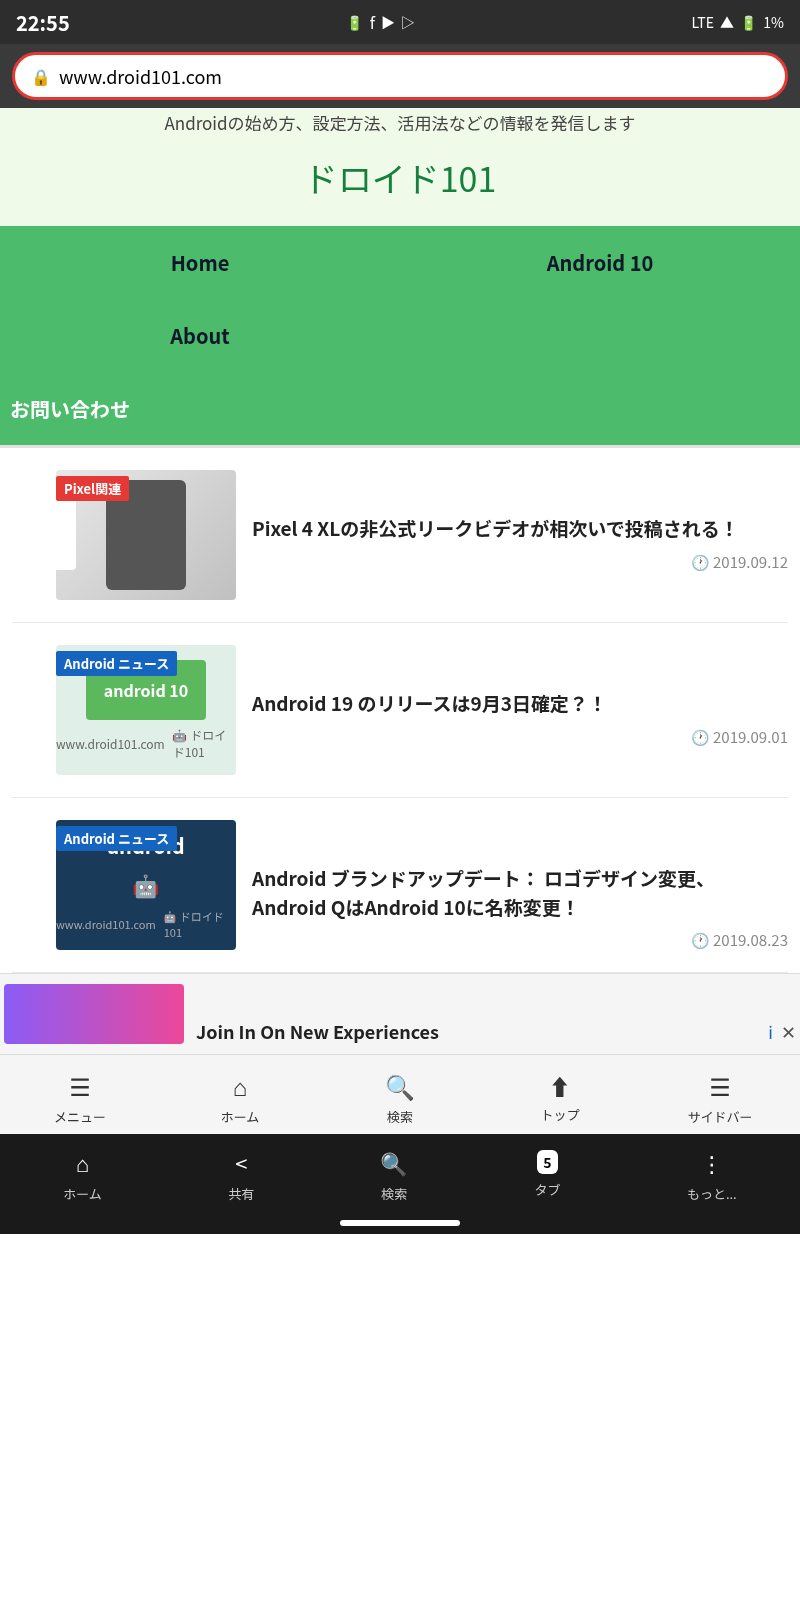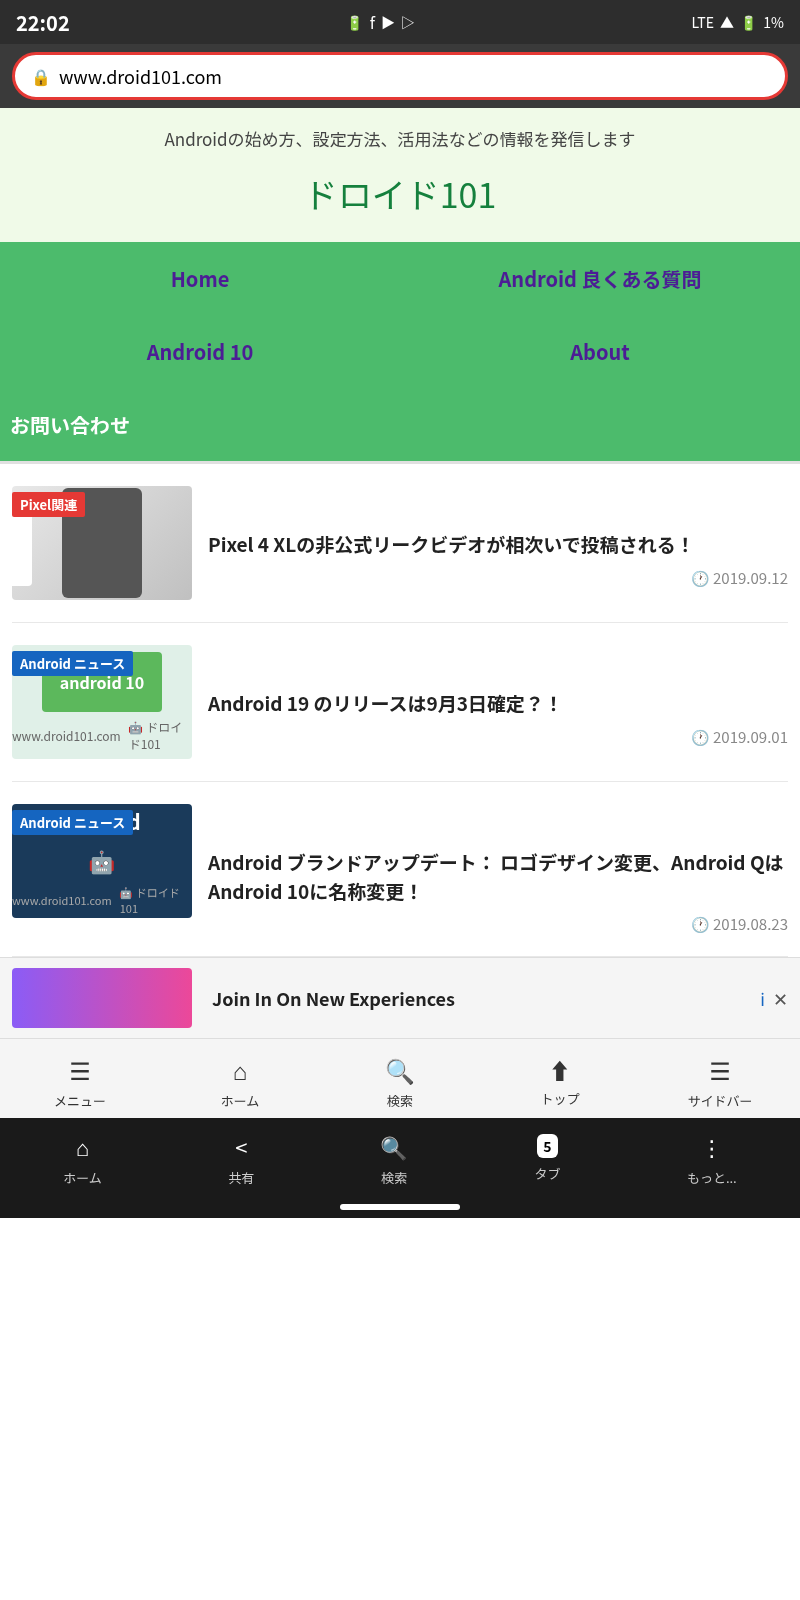--- a/index.html
+++ b/index.html
@@ -62,21 +62,21 @@
       font-size: 16px;
     }
     .url-text {
       font-size: 18px;
       color: #000;
     }
 
     
     .site-header {
       background: #f0fae8;
-      padding: 18px 24px 24px;
+      padding: 2px 24px 24px;
       text-align: center;
     }
     .site-tagline {
       font-size: 17px;
       color: #444;
       margin-bottom: 18px;
     }
     .site-title {
       font-size: 34px;
       font-weight: normal;
@@ -89,21 +89,21 @@
       padding: 0;
     }
     .nav-grid {
       display: grid;
       grid-template-columns: 1fr 1fr;
       grid-template-rows: auto auto auto;
     }
     .nav-item {
       text-align: center;
       padding: 22px 10px;
-      color: #4c1d95;
+      color: #0f172a;
       font-size: 20px;
       font-weight: bold;
       cursor: pointer;
     }
     .nav-item-full {
       grid-column: 1 / 3;
       text-align: left;
       padding: 22px 10px;
       color: #fff;
       font-size: 20px;
@@ -127,26 +127,27 @@
       display: flex;
       gap: 16px;
       padding: 22px 0;
       border-bottom: 1px solid #e8e8e8;
       align-items: flex-start;
     }
 
     .article-thumb {
       width: 180px;
       min-width: 180px;
-      height: 114px;
+      height: 130px;
       background: #ccc;
       border-radius: 4px;
       position: relative;
       overflow: hidden;
       flex-shrink: 0;
+      margin-left: 44px;
     }
 
     
     .thumb-pixel {
       background: linear-gradient(135deg, #e8e8e8 0%, #c0c0c0 100%);
       display: flex;
       align-items: center;
       justify-content: center;
     }
     .thumb-pixel-inner {
@@ -244,25 +245,25 @@
     .article-date {
       font-size: 15px;
       color: #888;
       text-align: right;
       margin-top: auto;
     }
 
     
     .ad-bar {
       display: flex;
-      align-items: center;
+      align-items: flex-end;
       background: #f5f5f5;
       border-top: 1px solid #ddd;
-      padding: 10px 12px;
-      gap: 20px;
+      padding: 10px 4px;
+      gap: 12px;
       min-height: 70px;
     }
     .ad-thumb {
       width: 180px;
       height: 60px;
       background: linear-gradient(to right, #8b5cf6, #ec4899);
       border-radius: 4px;
       flex-shrink: 0;
     }
     .ad-text {
@@ -358,21 +359,21 @@
       background: #1a1a1a;
       padding: 6px 0 8px;
       display: flex;
       justify-content: center;
     }
   </style>
 </head>
 <body>
 
 <div class="status-bar">
-  <span class="status-left">22:02</span>
+  <span class="status-left">22:55</span>
   <div class="status-icons">
     <span>🔋</span>
     <span style="font-size:16px;">f</span>
     <span>▶</span>
     <span>▷</span>
   </div>
   <div class="status-right">
     <span>LTE</span>
     <span>▲</span>
     <span>🔋</span>
@@ -388,21 +389,20 @@
 </div>
 
 <div class="site-header">
   <div class="site-tagline">Androidの始め方、設定方法、活用法などの情報を発信します</div>
   <div class="site-title">ドロイド101</div>
 </div>
 
 <nav class="nav-bar">
   <div class="nav-grid">
     <div class="nav-item">Home</div>
-    <div class="nav-item">Android 良くある質問</div>
     <div class="nav-item">Android 10</div>
     <div class="nav-item">About</div>
     <div class="nav-item-full">お問い合わせ</div>
   </div>
 </nav>
 
 <div class="divider"></div>
 
 <div class="article-list">
 

